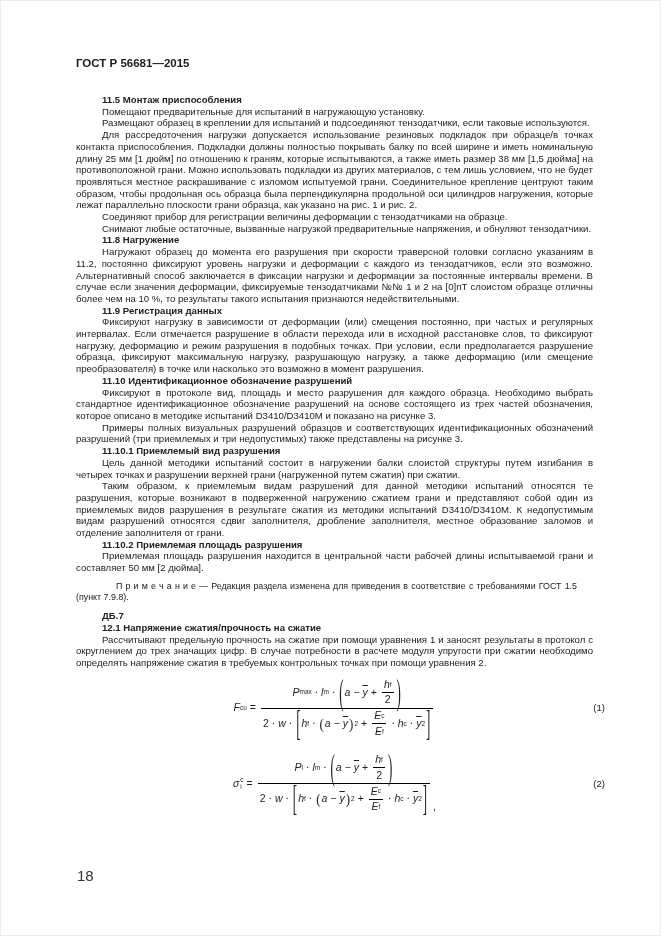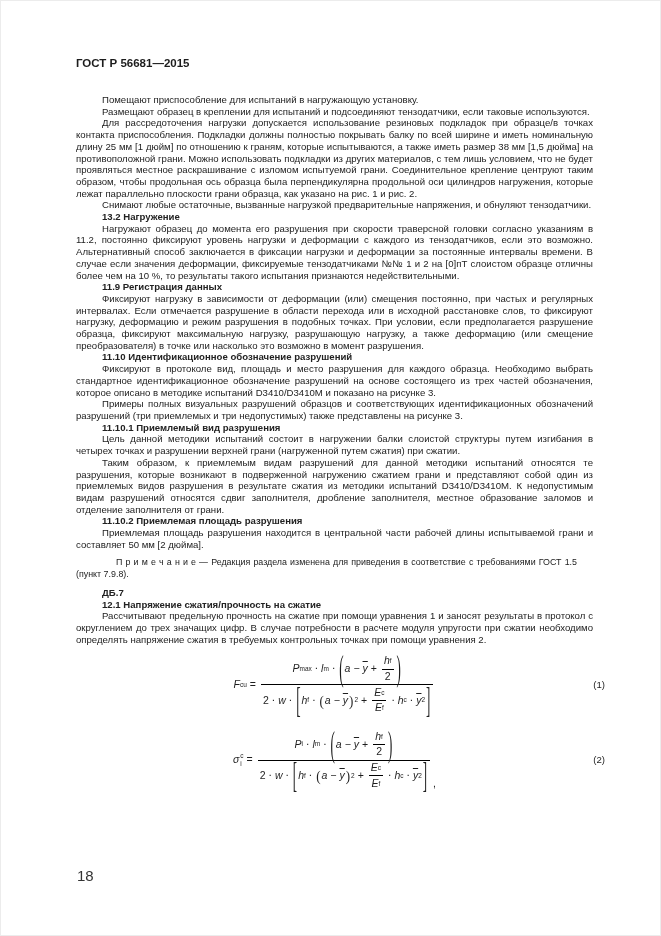--- a/index.html
+++ b/index.html
@@ -55,25 +55,27 @@
   sup.ms,sub.ms{font-size:6.5px;line-height:0;}
   .msupsub{display:inline-flex;flex-direction:column;justify-content:center;font-size:6.5px;line-height:6.5px;margin-left:1px;gap:1px;}
   .mlow{align-self:flex-end;margin-left:1px;}
 </style>
 </head>
 <body>
 
 <div class="page">
   <div class="doc-header">ГОСТ Р 56681—2015</div>
   <div class="content" id="content">
-      <div class="paragraph">Помещают приспособление для испытаний в нагружающую установку.</div>
+      <div class="heading">11.5 Монтаж приспособления</div>
+      <div class="paragraph">Помещают предварительные для испытаний в нагружающую установку.</div>
       <div class="paragraph">Размещают образец в креплении для испытаний и подсоединяют тензодатчики, если таковые используются.</div>
       <div class="paragraph">Для рассредоточения нагрузки допускается использование резиновых подкладок при образце/в точках контакта приспособления. Подкладки должны полностью покрывать балку по всей ширине и иметь номинальную длину 25 мм [1 дюйм] по отношению к граням, которые испытываются, а также иметь размер 38 мм [1,5 дюйма] на противоположной грани. Можно использовать подкладки из других материалов, с тем лишь условием, что не будет проявляться местное раскрашивание с изломом испытуемой грани. Соединительное крепление центруют таким образом, чтобы продольная ось образца была перпендикулярна продольной оси цилиндров нагружения, которые лежат параллельно плоскости грани образца, как указано на рис. 1 и рис. 2.</div>
+      <div class="paragraph">Соединяют прибор для регистрации величины деформации с тензодатчиками на образце.</div>
       <div class="paragraph">Снимают любые остаточные, вызванные нагрузкой предварительные напряжения, и обнуляют тензодатчики.</div>
-      <div class="heading">13.2 Нагружение</div>
+      <div class="heading">11.8 Нагружение</div>
       <div class="paragraph">Нагружают образец до момента его разрушения при скорости траверсной головки согласно указаниям в 11.2, постоянно фиксируют уровень нагрузки и деформации с каждого из тензодатчиков, если это возможно. Альтернативный способ заключается в фиксации нагрузки и деформации за постоянные интервалы времени. В случае если значения деформации, фиксируемые тензодатчиками №№ 1 и 2 на [0]пТ слоистом образце отличны более чем на 10 %, то результаты такого испытания признаются недействительными.</div>
       <div class="heading">11.9 Регистрация данных</div>
       <div class="paragraph">Фиксируют нагрузку в зависимости от деформации (или) смещения постоянно, при частых и регулярных интервалах. Если отмечается разрушение в области перехода или в исходной расстановке слов, то фиксируют нагрузку, деформацию и режим разрушения в подобных точках. При условии, если предполагается разрушение образца, фиксируют максимальную нагрузку, разрушающую нагрузку, а также деформацию (или смещение преобразователя) в точке или насколько это возможно в момент разрушения.</div>
       <div class="heading">11.10 Идентификационное обозначение разрушений</div>
       <div class="paragraph">Фиксируют в протоколе вид, площадь и место разрушения для каждого образца. Необходимо выбрать стандартное идентификационное обозначение разрушений на основе состоящего из трех частей обозначения, которое описано в методике испытаний D3410/D3410M и показано на рисунке 3.</div>
       <div class="paragraph">Примеры полных визуальных разрушений образцов и соответствующих идентификационных обозначений разрушений (три приемлемых и три недопустимых) также представлены на рисунке 3.</div>
       <div class="heading">11.10.1 Приемлемый вид разрушения</div>
       <div class="paragraph">Цель данной методики испытаний состоит в нагружении балки слоистой структуры путем изгибания в четырех точках и разрушении верхней грани (нагруженной путем сжатия) при сжатии.</div>
       <div class="paragraph">Таким образом, к приемлемым видам разрушений для данной методики испытаний относятся те разрушения, которые возникают в подверженной нагружению сжатием грани и представляют собой один из приемлемых видов разрушения в результате сжатия из методики испытаний D3410/D3410M. К недопустимым видам разрушений относятся сдвиг заполнителя, дробление заполнителя, местное образование заломов и отделение заполнителя от грани.</div>
       <div class="heading">11.10.2 Приемлемая площадь разрушения</div>

